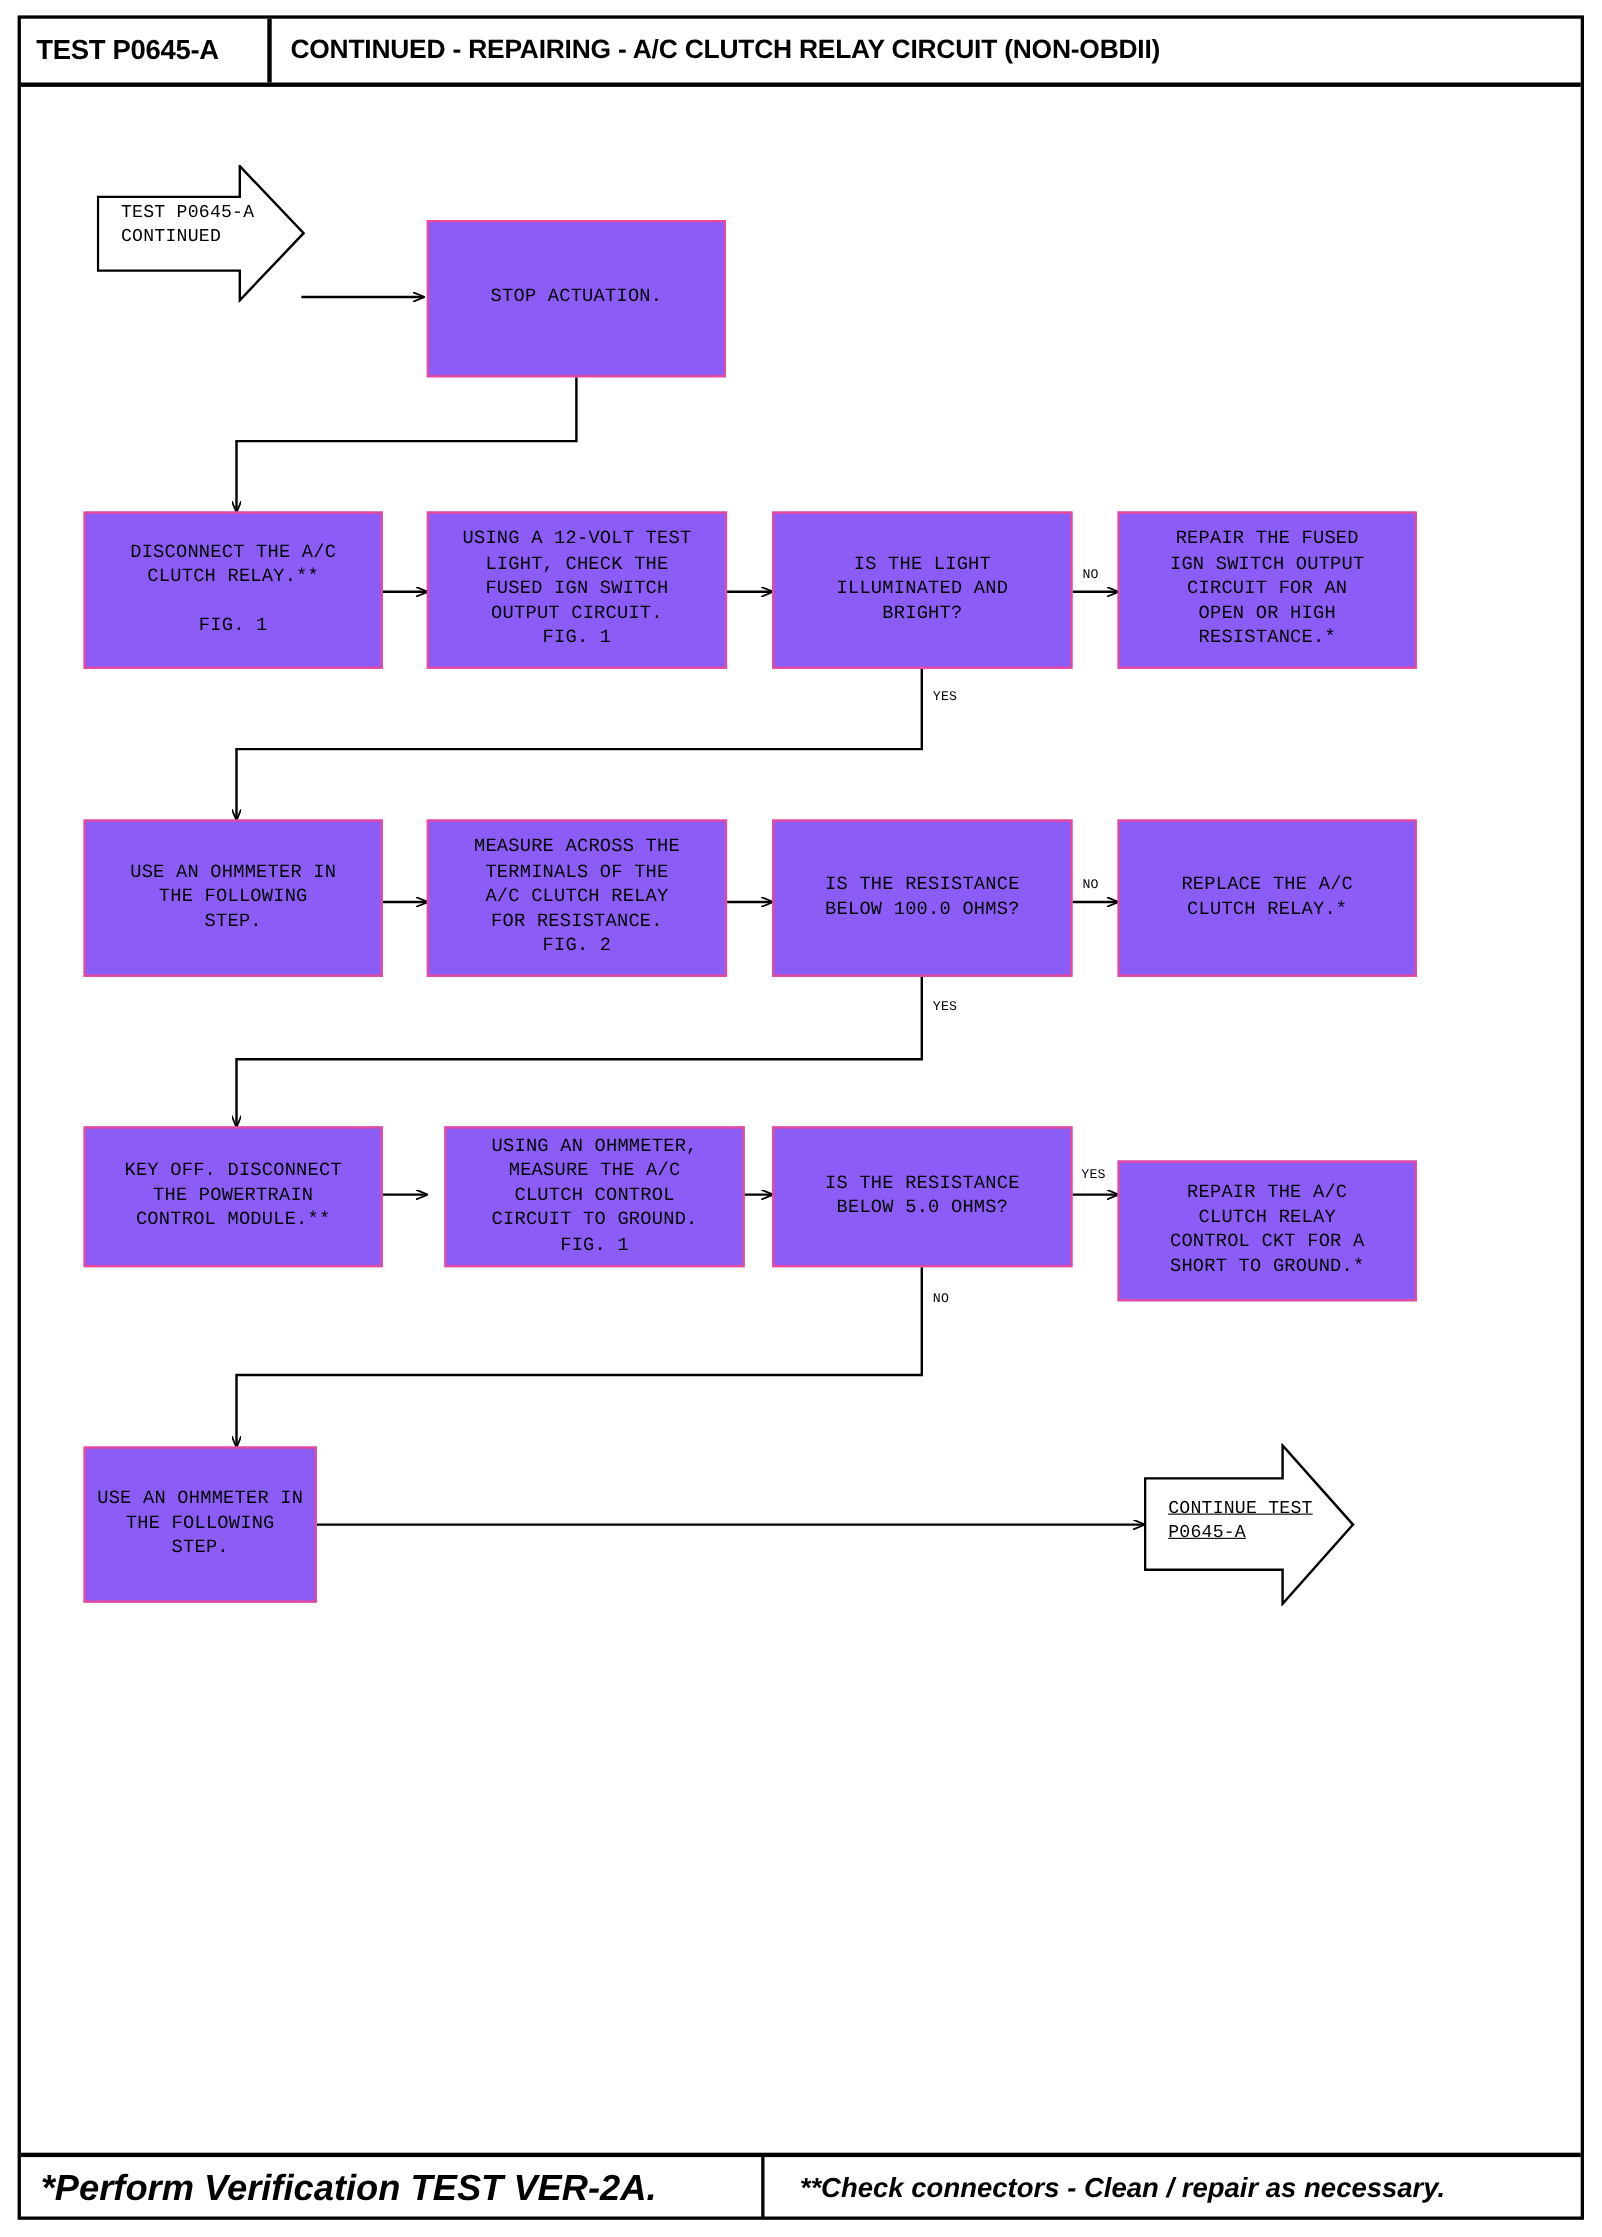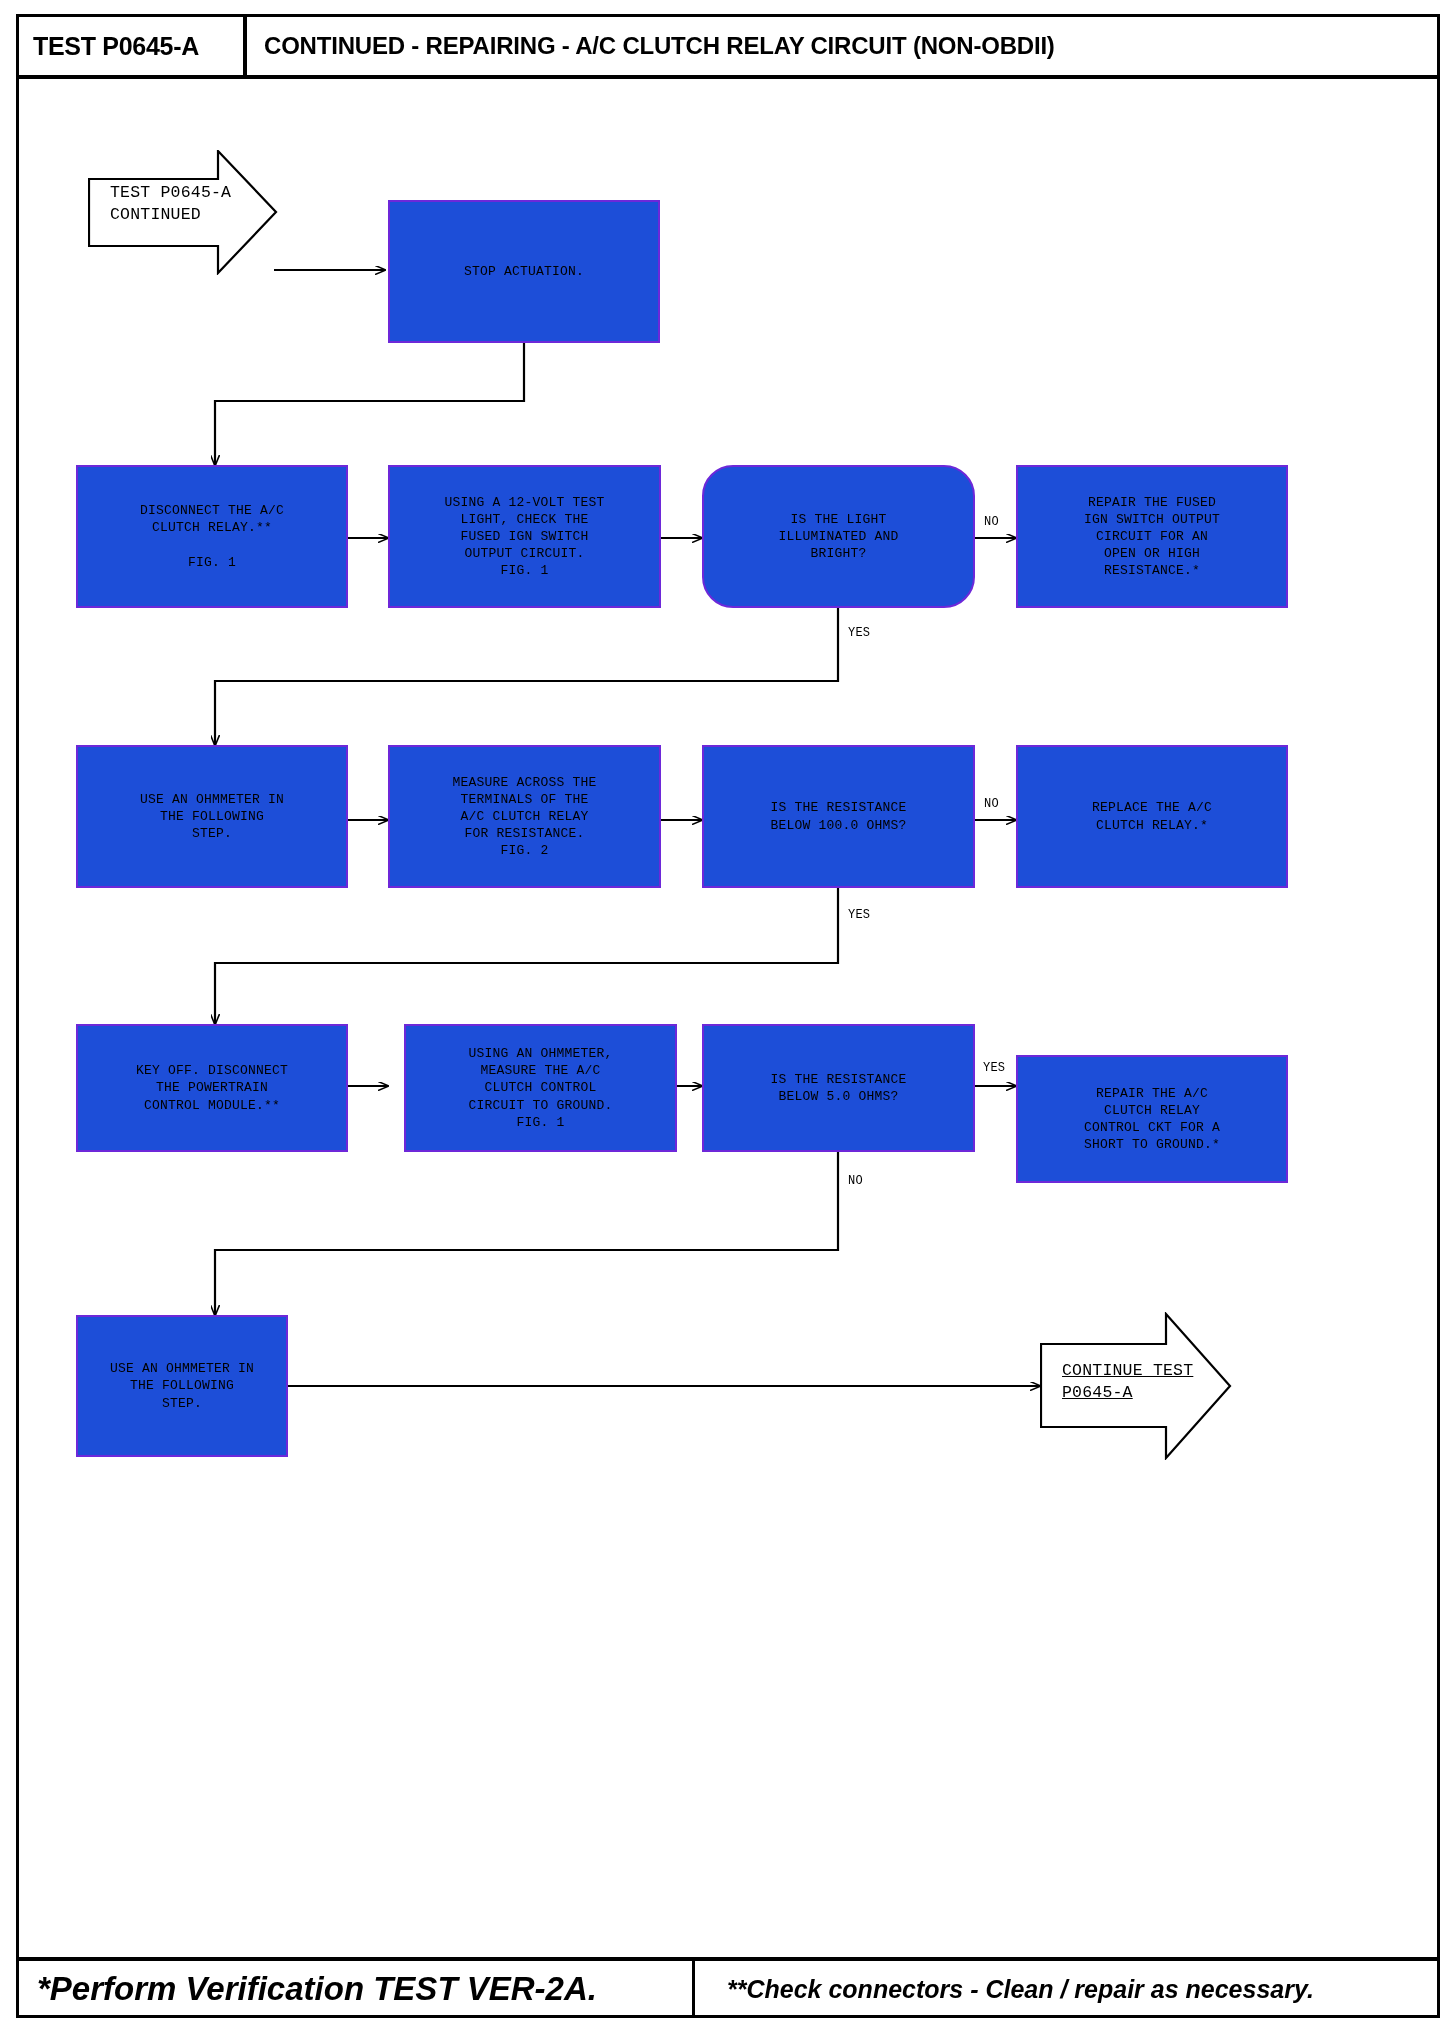--- a/index.html
+++ b/index.html
@@ -101,29 +101,29 @@
     top: 0;
     width: 1456px;
     height: 2034px;
     pointer-events: none;
   }
   .flow svg { display: block; }
 
   
   .node {
     position: absolute;
-    border: 2px solid #6d28d9;
-    box-sizing: border-box;
-    background: #1d4ed8;
+    border: 2px solid #ec4899;
+    box-sizing: border-box;
+    background: #8b5cf6;
     display: flex;
     flex-direction: column;
     align-items: center;
     justify-content: center;
     font-family: "Liberation Mono", "DejaVu Sans Mono", monospace;
-    font-size: 13px;
+    font-size: 17px;
     line-height: 1.32;
     text-align: center;
     white-space: pre-line;
     letter-spacing: 0.2px;
   }
 
   
   .term {
     position: absolute;
     font-family: "Liberation Mono", "DejaVu Sans Mono", monospace;
@@ -216,21 +216,21 @@
 CLUTCH RELAY.**
 
 FIG. 1</div>
 
 <div class="node" style="left:388px; top:465px; width:273px; height:143px;">USING A 12-VOLT TEST
 LIGHT, CHECK THE
 FUSED IGN SWITCH
 OUTPUT CIRCUIT.
 FIG. 1</div>
 
-<div class="node" style="left:702px; top:465px; width:273px; height:143px;border-radius:31px;">IS THE LIGHT
+<div class="node" style="left:702px; top:465px; width:273px; height:143px;">IS THE LIGHT
 ILLUMINATED AND
 BRIGHT?</div>
 
 <div class="node" style="left:1016px; top:465px; width:272px; height:143px;">REPAIR THE FUSED
 IGN SWITCH OUTPUT
 CIRCUIT FOR AN
 OPEN OR HIGH
 RESISTANCE.*</div>
 
 <div class="edge-label" style="left:984px; top:515px;">NO</div>

